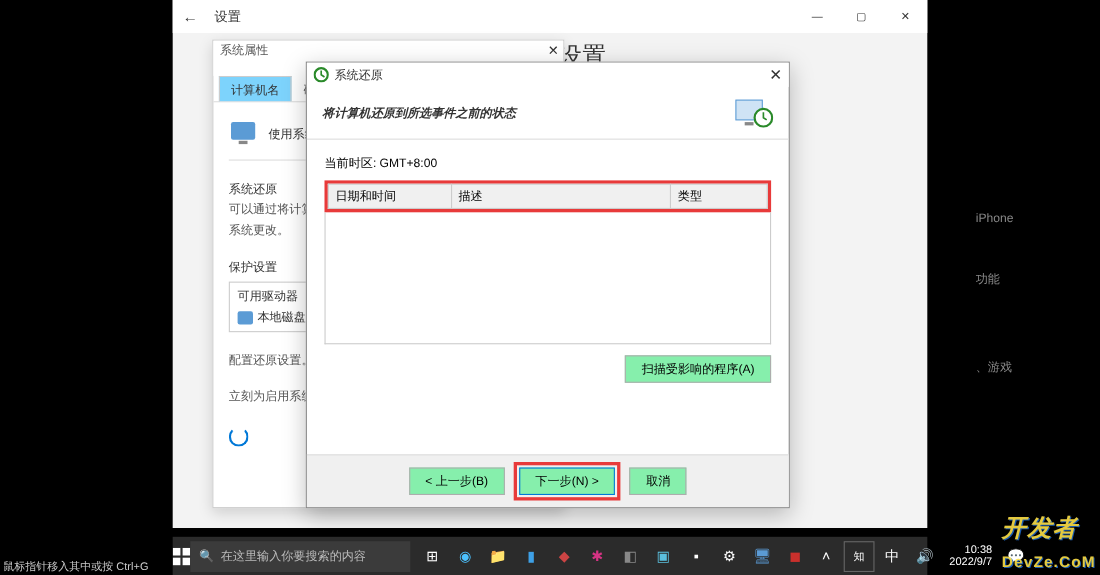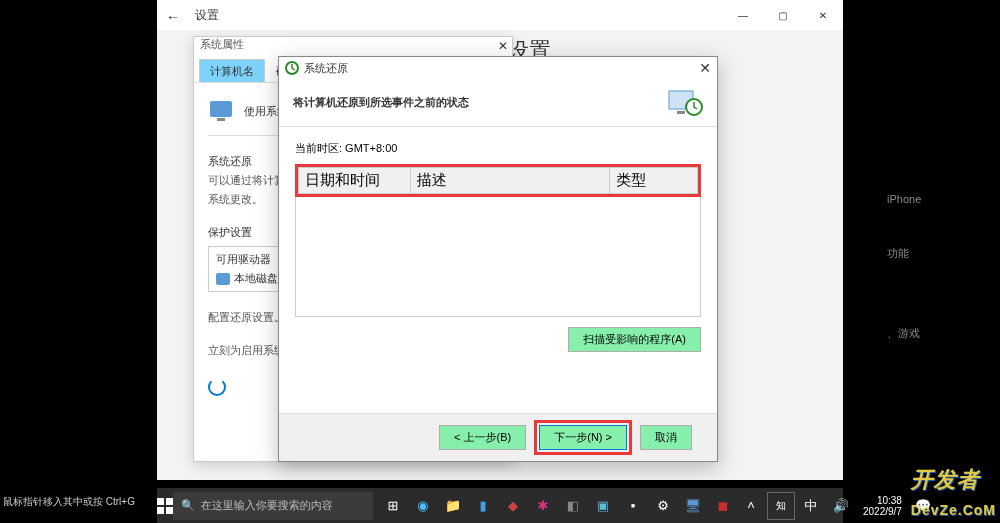--- a/index.html
+++ b/index.html
@@ -6,71 +6,71 @@
     body { width: 1000px; height: 523px; background: #000; overflow: hidden; position: relative; }
     .desktop { position: absolute; left: 157px; top: 0; width: 686px; height: 480px; background: #f3f3f3; }
     .settings-titlebar { height: 30px; background: #fff; display: flex; align-items: center; position: relative; }
     .settings-back { width: 32px; text-align: center; color: #333; font-size: 14px; }
     .settings-title { font-size: 12px; color: #333; margin-left: 6px; }
     .settings-winbtns { position: absolute; right: 0; top: 0; display: flex; }
     .winbtn { width: 40px; height: 30px; display: flex; align-items: center; justify-content: center; color: #333; font-size: 10px; }
     .settings-heading { position: absolute; left: 350px; top: 36px; font-size: 22px; font-weight: 400; color: #333; }
 
     .sysprops { position: absolute; left: 193px; top: 36px; width: 320px; height: 426px; background: #fff; border: 1px solid #ccc; box-shadow: 0 4px 12px rgba(0,0,0,0.15); }
-    .sysprops-titlebar { height: 22px; background: #fff; display: flex; align-items: flex-start; padding: 0 6px; font-size: 11px; color: #555; position: relative; }
+    .sysprops-titlebar { height: 22px; background: #fff; display: flex; align-items: flex-end; padding: 16px 6px; font-size: 11px; color: #555; position: relative; }
     .sysprops-close { position: absolute; right: 4px; top: 2px; font-size: 12px; color: #333; }
     .sysprops-tabs { height: 24px; border-bottom: 1px solid #ddd; display: flex; padding: 0 5px; }
     .sp-tab { padding: 4px 10px; font-size: 11px; color: #333; border: 1px solid transparent; border-bottom: none; }
     .sp-tab.active { border-color: #ccc; background: #7dd3fc; }
     .sp-body { padding: 10px 14px; font-size: 11px; color: #333; }
     .sp-icon-row { display: flex; align-items: center; gap: 8px; padding: 6px 0; }
     .sp-section { margin-top: 18px; }
     .sp-heading { font-size: 11px; color: #333; margin-bottom: 4px; }
     .sp-text { font-size: 11px; color: #555; margin-bottom: 4px; }
     .sp-driveslist { border: 1px solid #ccc; margin-top: 6px; padding: 3px; font-size: 11px; }
     .sp-drive-hdr { display: flex; padding: 2px 4px; background: #fff; }
     .sp-drive-row { display: flex; padding: 2px 4px; align-items: center; gap: 4px; }
     .disk-icon { width: 14px; height: 12px; background: #5b9bd5; display: inline-block; border-radius: 2px; }
     .sp-spin { display: inline-block; width: 18px; height: 18px; border: 2px solid #0078d7; border-top-color: transparent; border-radius: 50%; }
 
     .restore-wiz { position: absolute; left: 278px; top: 56px; width: 440px; height: 406px; background: #fff; border: 1px solid #888; box-shadow: 0 6px 20px rgba(0,0,0,0.25); }
     .rw-titlebar { height: 22px; background: #fff; display: flex; align-items: center; padding: 0 6px; font-size: 11px; color: #333; position: relative; }
     .rw-close { position: absolute; right: 6px; top: 3px; font-size: 14px; color: #333; }
-    .rw-header { height: 48px; border-bottom: 1px solid #ddd; padding: 8px 14px; display: flex; justify-content: space-between; align-items: center; }
+    .rw-header { height: 48px; border-bottom: 1px solid #ddd; padding: 8px 14px; display: flex; justify-content: space-between; align-items: center; font-style: italic; }
     .rw-header-text { font-size: 11px; font-weight: 600; color: #333; }
     .rw-body { padding: 14px 16px; font-size: 11px; }
     .rw-tz { margin-bottom: 8px; }
     .rw-table-wrap { border: 3px solid #e83a3a; padding: 0; }
-    .rw-table { width: 100%; border-collapse: collapse; font-size: 15px; }
+    .rw-table { width: 100%; border-collapse: collapse; font-size: 11px; }
     .rw-table th { background: #f0f0f0; border: 1px solid #ccc; padding: 3px 6px; text-align: left; font-weight: 400; }
     .rw-table td { border: 1px solid #ccc; padding: 3px 6px; }
     .rw-row-sel td { background: #0078d7; color: #fff; border-color: #0078d7; }
     .rw-empty-rows { height: 120px; border: 1px solid #ccc; border-top: none; }
     .rw-scan-row { display: flex; justify-content: flex-end; margin-top: 10px; }
     .rw-btn { padding: 4px 14px; font-size: 11px; border: 1px solid #adadad; background: #86efac; }
-    .rw-footer { position: absolute; bottom: 0; left: 0; right: 0; height: 48px; border-top: 1px solid #ddd; background: #f0f0f0; display: flex; align-items: center; justify-content: flex-end; gap: 8px; padding: 0 25px; }
+    .rw-footer { position: absolute; bottom: 0; left: 0; right: 0; height: 48px; border-top: 1px solid #ddd; background: #f0f0f0; display: flex; align-items: center; justify-content: center; gap: 8px; padding: 0 12px; }
     .rw-next-hl { border: 3px solid #e83a3a; padding: 2px; }
     .rw-next { border: 1px solid #0078d7; }
     .rw-icon-title { display: inline-flex; align-items: center; gap: 5px; }
 
     .right-labels { position: absolute; left: 730px; width: 110px; color: #888; font-size: 11px; }
     .rl1 { top: 163px; position: absolute; }
     .rl2 { top: 216px; position: absolute; }
     .rl3 { top: 296px; position: absolute; }
 
     .taskbar { position: absolute; left: 157px; bottom: 0; width: 686px; height: 35px; background: #2b2b2b; display: flex; align-items: center; color: #fff; }
     .start-btn { width: 35px; height: 35px; display: flex; align-items: center; justify-content: center; }
     .search-box { flex: 0 0 200px; height: 28px; background: #3b3b3b; display: flex; align-items: center; padding: 0 8px; font-size: 11px; color: #bbb; gap: 6px; }
     .tb-icons { display: flex; align-items: center; gap: 2px; margin-left: 6px; }
     .tb-ico { width: 28px; height: 28px; display: flex; align-items: center; justify-content: center; font-size: 13px; }
     .systray { margin-left: auto; display: flex; align-items: center; gap: 2px; padding-right: 4px; font-size: 10px; }
     .clock { text-align: right; line-height: 1.1; padding: 0 6px; }
 
     .watermark { position: absolute; right: 4px; bottom: 2px; color: #fde047; font-size: 22px; font-weight: 700; font-style: italic; letter-spacing: 1px; text-shadow: 1px 1px 0 #1c64c4; font-family: Arial, sans-serif; opacity: 0.9; }
-    .bottom-status { position: absolute; left: 3px; bottom: 14px; color: #ccc; font-size: 10px; }
+    .bottom-status { position: absolute; left: 3px; bottom: 1px; color: #ccc; font-size: 10px; }
     svg { display: block; }
   </style>
 </head>
 <body>
 
 <div class="desktop">
   <div class="settings-titlebar">
     <div class="settings-back">←</div>
     <div class="settings-title">设置</div>
     <div class="settings-winbtns">

